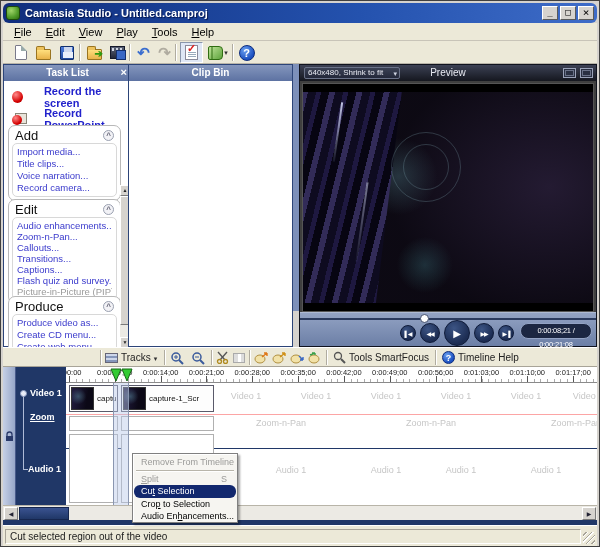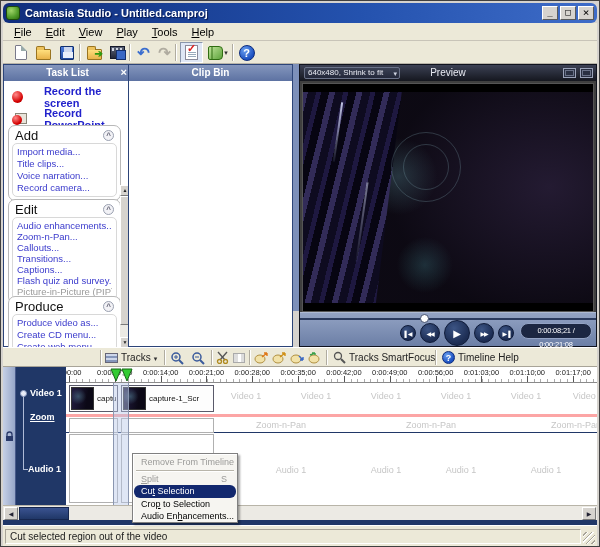--- a/index.html
+++ b/index.html
@@ -152,21 +152,21 @@
       repeating-linear-gradient(90deg,#555 0 1px,transparent 1px 45.83px),
       repeating-linear-gradient(90deg,#aaa 0 1px,transparent 1px 6.548px);
     background-position:3px bottom,3px bottom; background-size:100% 6px,100% 3px; background-repeat:no-repeat; }
   .r-lab { position:absolute; top:1px; width:52px; margin-left:-26px; text-align:center; font-size:7.5px; color:#222; white-space:nowrap; }
   #tracks-bg { position:absolute; left:63px; top:16px; width:531px; height:122px; background:#fff; overflow:hidden; }
   .wm { position:absolute; width:60px; margin-left:-30px; text-align:center; color:#c6c6c6; font-size:9px; white-space:nowrap; }
   .clip { position:absolute; top:2px; height:27px; background:#fdfdfd; border:1px solid #5a5a6a; display:flex; align-items:center; overflow:hidden; }
   .thumb { width:23px; height:23px; margin-left:1px; flex:none; border:1px solid #333;
     background:radial-gradient(circle 8px at 30% 40%,rgba(90,140,160,.5),transparent), linear-gradient(100deg,#241e42,#0b0816 70%); }
   .clip-name { font-size:8px; color:#111; margin-left:3px; white-space:nowrap; }
-  #zoom-band { position:absolute; left:0; top:31px; width:531px; height:19px; border-top:3px solid #fca5a5; border-bottom:1px solid #203767; }
+  #zoom-band { position:absolute; left:0; top:31px; width:531px; height:35px; border-top:1px solid #fca5a5; border-bottom:1px solid #203767; }
   .seg { position:absolute; background:#fff; border:1px solid #b0b0b0; }
   #sel-band { position:absolute; top:0; height:122px; background:rgba(185,200,233,.45);
     border-left:1px solid #8a96b0; border-right:1px solid #8a96b0; }
   #hscroll { position:absolute; left:0; top:138px; width:594px; height:15px; background:#eceae4; border-top:1px solid #b8b4a8; }
   .h-btn { position:absolute; top:1px; width:14px; height:13px; background:#d6d3ce; border:1px solid; border-color:#fff #7a7a7a #7a7a7a #fff; font-size:6px; color:#223; text-align:center; line-height:12px; }
   #h-thumb { position:absolute; left:16px; top:1px; width:50px; height:13px; background:linear-gradient(#3a5390,#203767); border:1px solid #16264e; }
   #tl-bottom { position:absolute; left:0; top:153px; width:594px; height:5px; background:#203767; }
   #playhead { position:absolute; left:107px; top:1px; }
 
   
@@ -411,21 +411,21 @@
           <ellipse cx="6" cy="7" rx="5" ry="4" fill="#f2e2a8" stroke="#b09040"></ellipse>
           <path d="M2 3 L7 1 M7 1 L4 1 M7 1 L7 3" stroke="#38a048" stroke-width="1.4" fill="none"></path>
         </svg>
     </div>
     <div class="tt-sep" style="left:323px"></div>
     <div class="tt" style="left:330px">
       <svg width="13" height="13" viewBox="0 0 13 13">
           <circle cx="5" cy="5" r="3.5" fill="none" stroke="#555" stroke-width="1.3"></circle>
           <line x1="8" y1="8" x2="12" y2="12" stroke="#555" stroke-width="2"></line>
         </svg>
-      <span>Tracks SmartFocus</span>
+      <span>Tools SmartFocus</span>
     </div>
     <div class="tt-sep" style="left:432px"></div>
     <div class="tt" style="left:439px">
       <span class="help-circ" style="width:13px;height:13px;font-size:9px;line-height:12px">?</span>
       <span>Timeline Help</span>
     </div>
   </div>
 
   <div id="timeline" class="abs">
     <div id="lock-strip">

